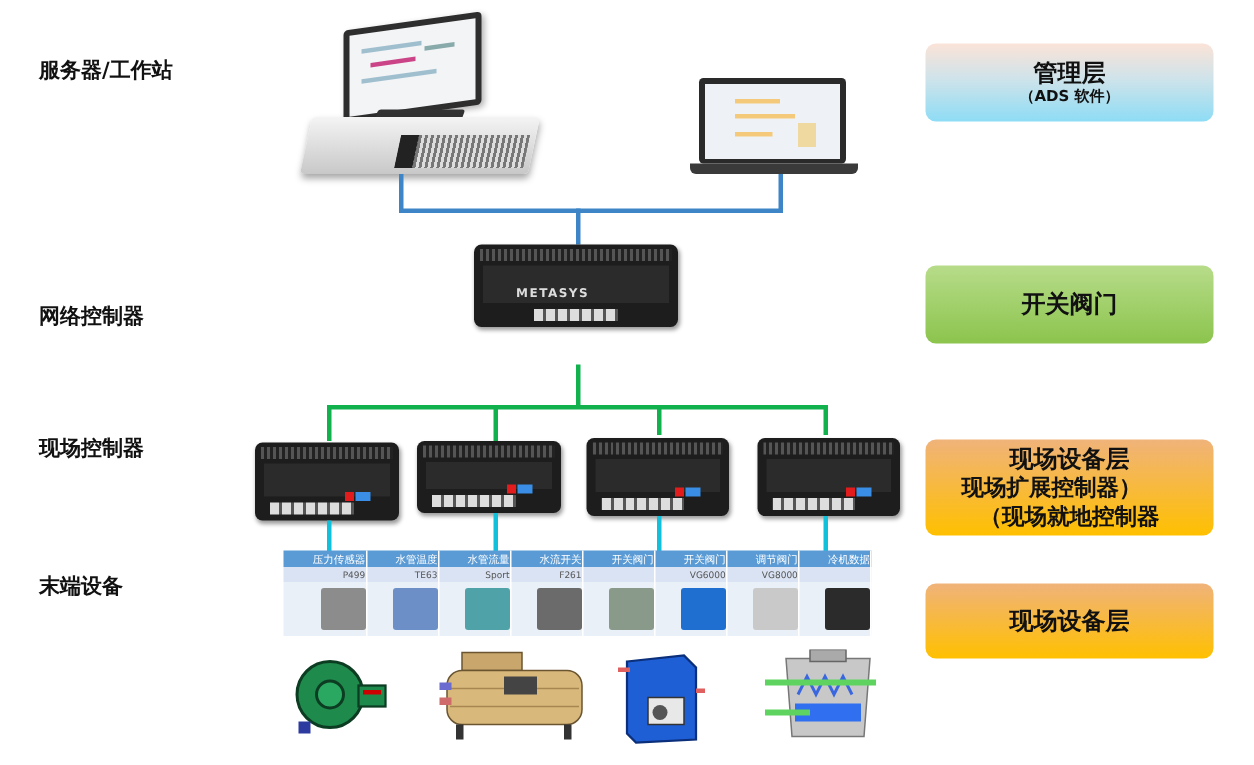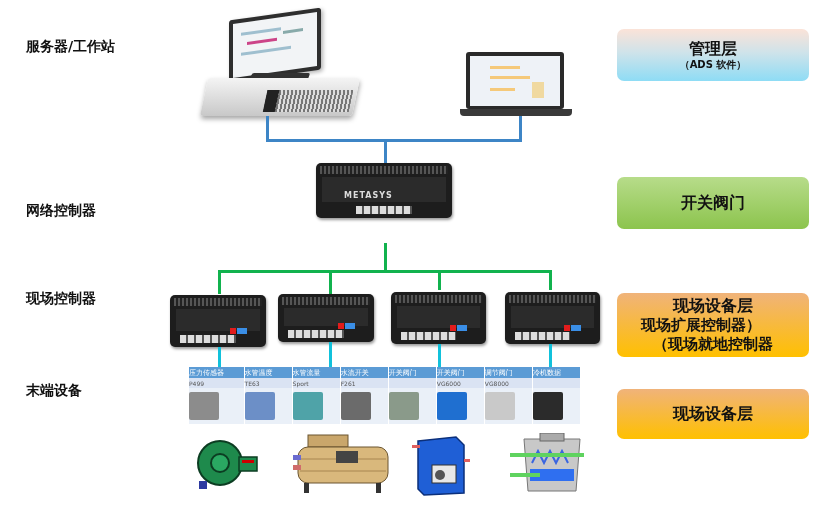--- a/index.html
+++ b/index.html
@@ -45,21 +45,21 @@
                      background: repeating-linear-gradient(90deg, #555 0 2px, #222 2px 4px); }
   .controller .win { position: absolute; left: 6px; right: 6px; top: 14px; bottom: 16px; background: #2b2b2b; }
   .controller .term { position: absolute; left: 10px; bottom: 4px; height: 8px; right: 30px;
                       background: repeating-linear-gradient(90deg, #ddd 0 6px, #555 6px 8px); }
   .controller .red { position: absolute; width: 6px; height: 6px; background: #e21c1c; bottom: 13px; right: 30px; }
   .controller .blu { position: absolute; width: 10px; height: 6px; background: #3a8ee6; bottom: 13px; right: 19px; }
   .nae-logo { position: absolute; left: 28px; top: 28px; color: #ddd; font-size: 8px; font-weight: bold; letter-spacing: 1px; }
 
   
   .dtable { position: absolute; left: 189px; top: 367px; width: 392px; border-collapse: collapse; }
-  .dtable td { padding: 0; text-align: left; border-right: 1px solid #fff; }
+  .dtable td { padding: 0; text-align: right; border-right: 1px solid #fff; }
   .dtable .hdr td { background: #5b9bd5; color: #fff; font-size: 7px; height: 11px; }
   .dtable .mdl td { background: #dae3f3; color: #555; font-size: 6px; height: 10px; }
   .dtable .img td { background: #eaf0f8; height: 36px; }
   .dev-ico { display: inline-block; width: 30px; height: 28px; border-radius: 2px; vertical-align: middle; }
 
   .equip { position: absolute; }
 </style>
 </head>
 <body>
 

